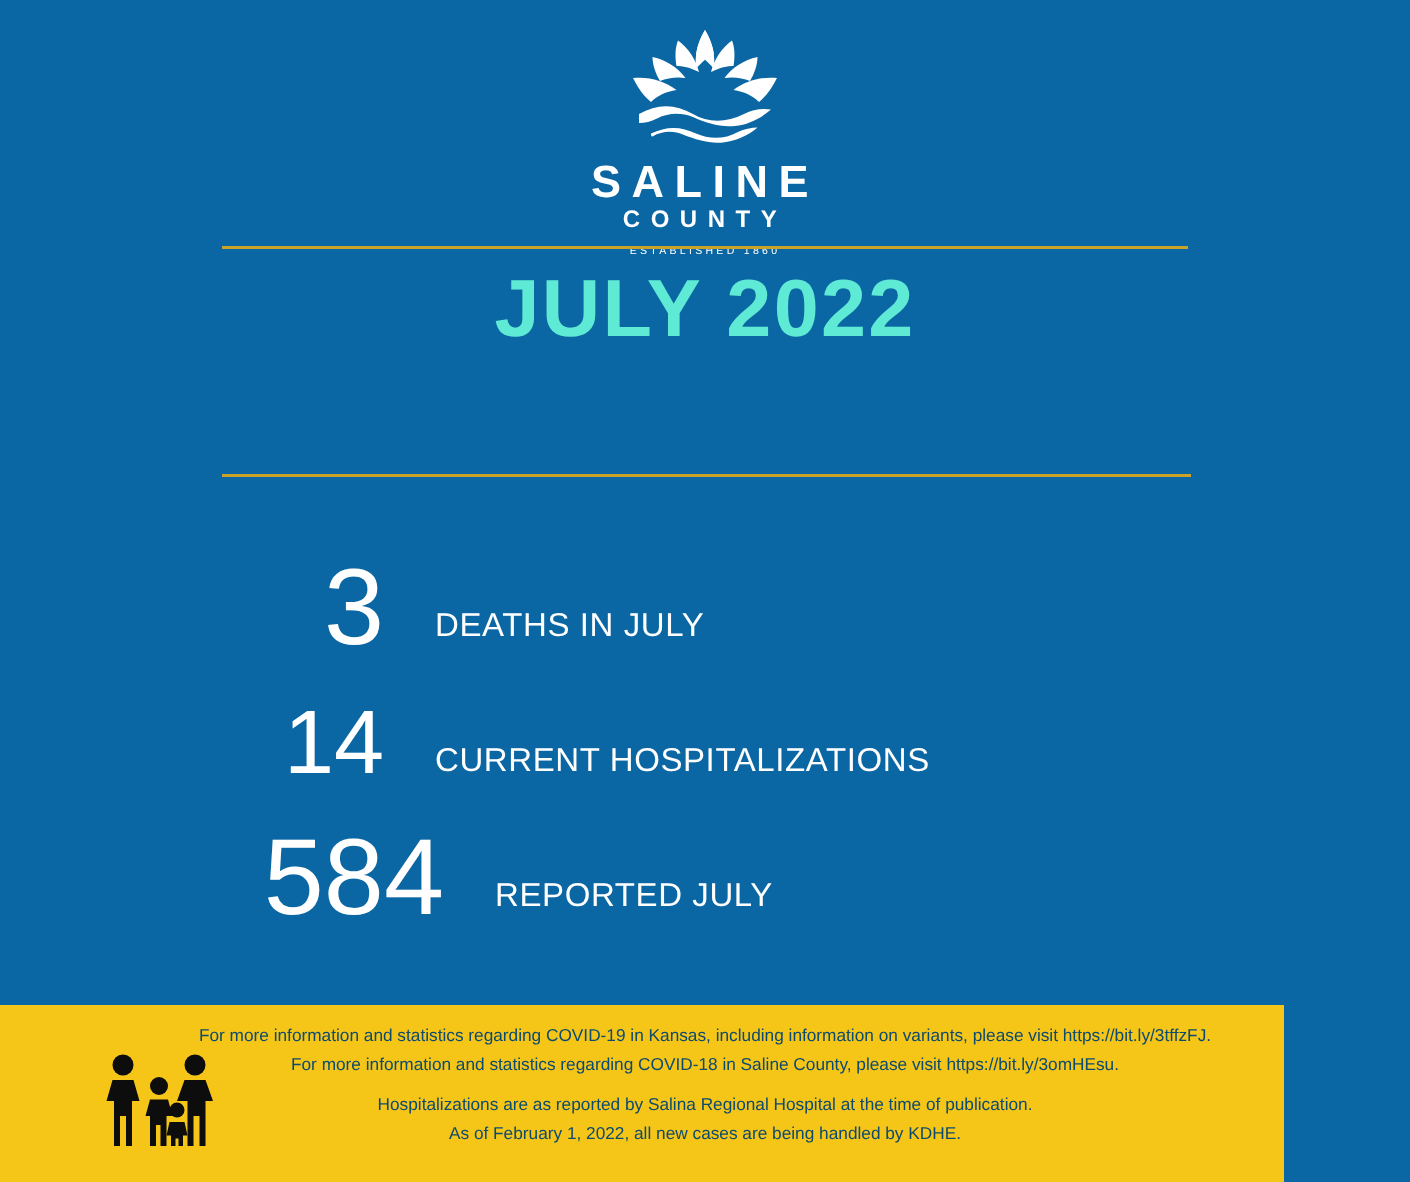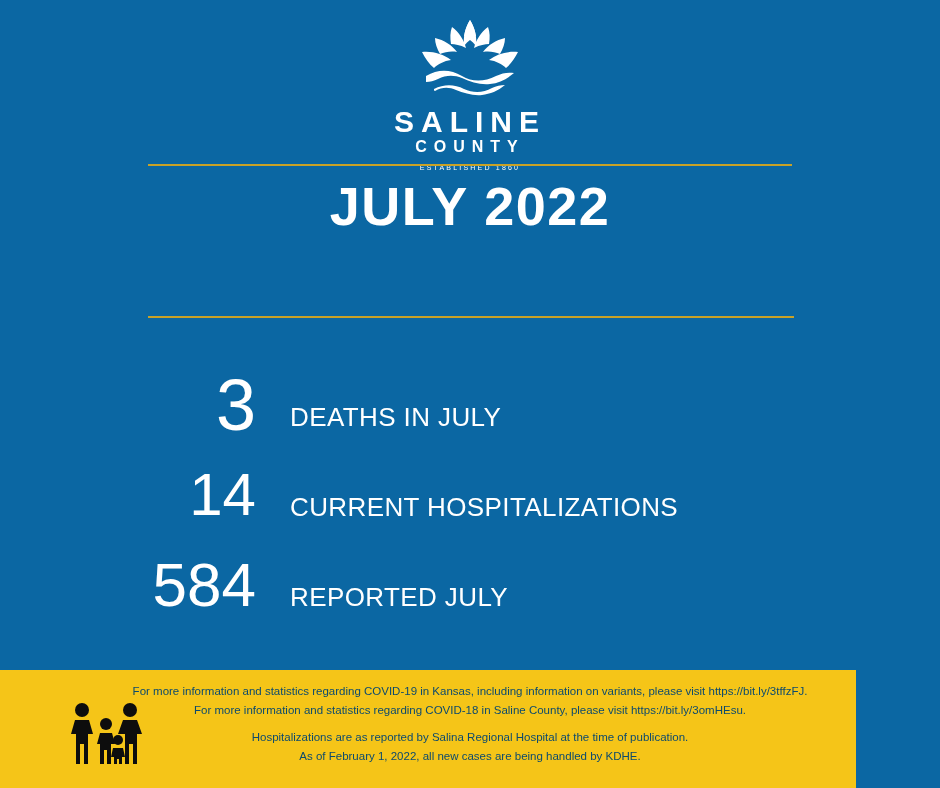--- a/index.html
+++ b/index.html
@@ -83,21 +83,21 @@
     top: 316px;
     left: 148px;
     width: 646px;
   }
   .title-block {
     position: absolute;
     top: 178px;
     left: 0;
     width: 940px;
     text-align: center;
-    color: #ffffff;
+    color: #5eead4;
   }
   .title-line1 {
     font-size: 54px;
     font-weight: bold;
     letter-spacing: 1.5px;
     line-height: 1.05;
   }
   .title-line2 {
     font-size: 56px;
     font-weight: bold;
@@ -123,21 +123,21 @@
     width: 290px;
     text-align: right;
     padding-right: 34px;
     box-sizing: border-box;
     font-size: 72px;
     font-weight: normal;
     line-height: 1;
     letter-spacing: 0px;
   }
   .stat-label {
-    font-size: 26px;
+    font-size: 22px;
     font-weight: normal;
     letter-spacing: 0.4px;
     line-height: 1;
     white-space: nowrap;
     margin-top: 24px;
   }
 
   
   .footer {
     position: absolute;
@@ -209,21 +209,21 @@
   <div class="stats">
     <div class="stat-row">
       <div class="stat-number" style="font-size:72px;">3</div>
       <div class="stat-label">DEATHS IN JULY</div>
     </div>
     <div class="stat-row">
       <div class="stat-number" style="font-size:60px;">14</div>
       <div class="stat-label">CURRENT HOSPITALIZATIONS</div>
     </div>
     <div class="stat-row">
-      <div class="stat-number" style="font-size:62px;">584</div>
+      <div class="stat-number" style="font-size:72px;margin-left:40px;">584</div>
       <div class="stat-label">REPORTED JULY</div>
     </div>
   </div>
 
   <div class="footer">
     <svg class="footer-icon" viewBox="0 0 84 66" aria-hidden="true">
       <g fill="#0d0d0d">
 
         <circle cx="16" cy="10" r="7"></circle>
         <path d="M9 20 h14 l4 14 h-5 v30 h-4 V44 h-4 v20 h-4 V34 H5 z"></path>

